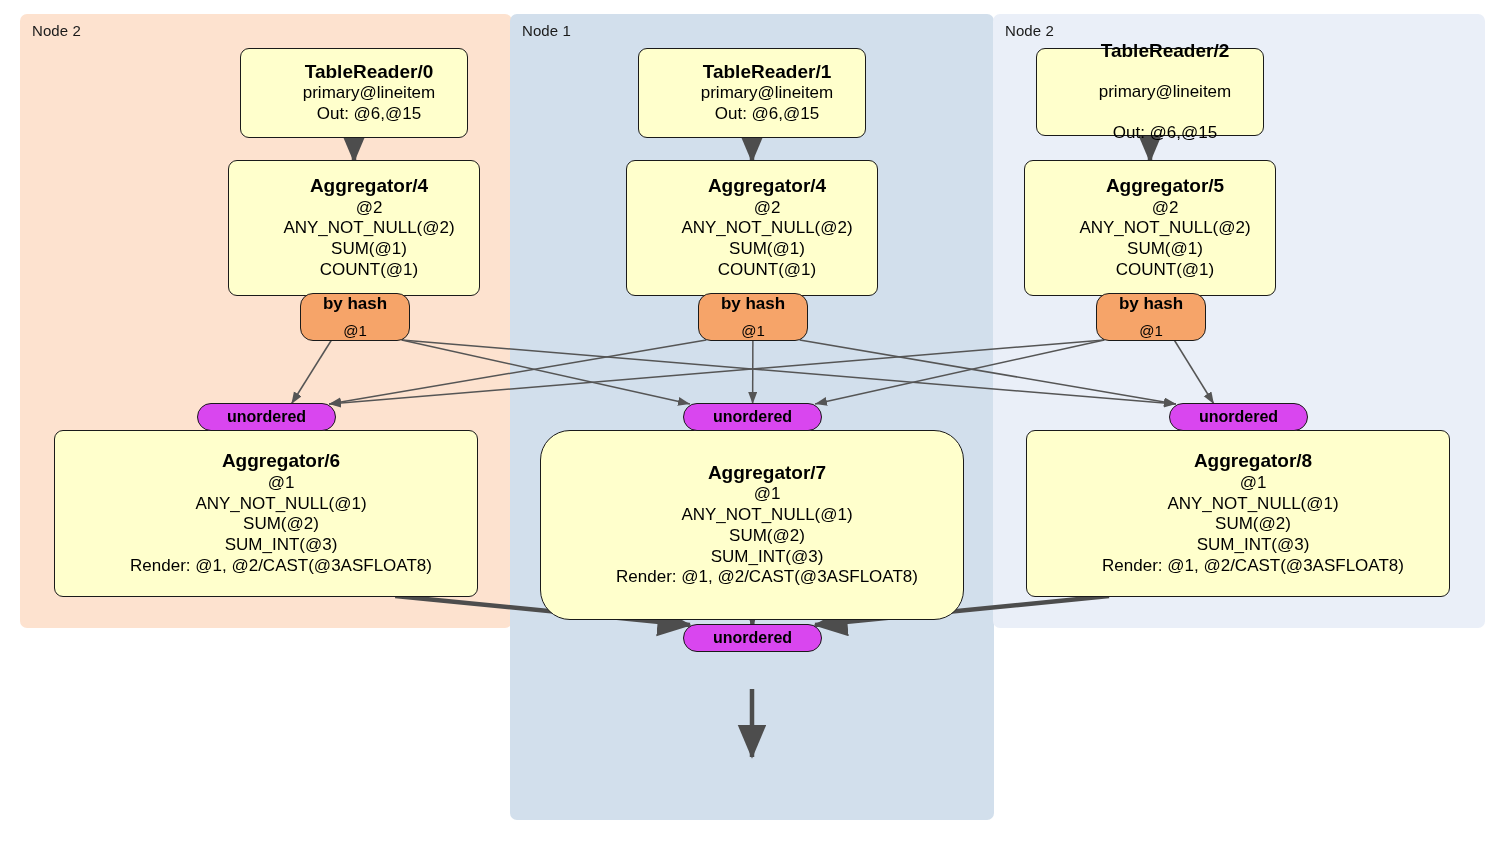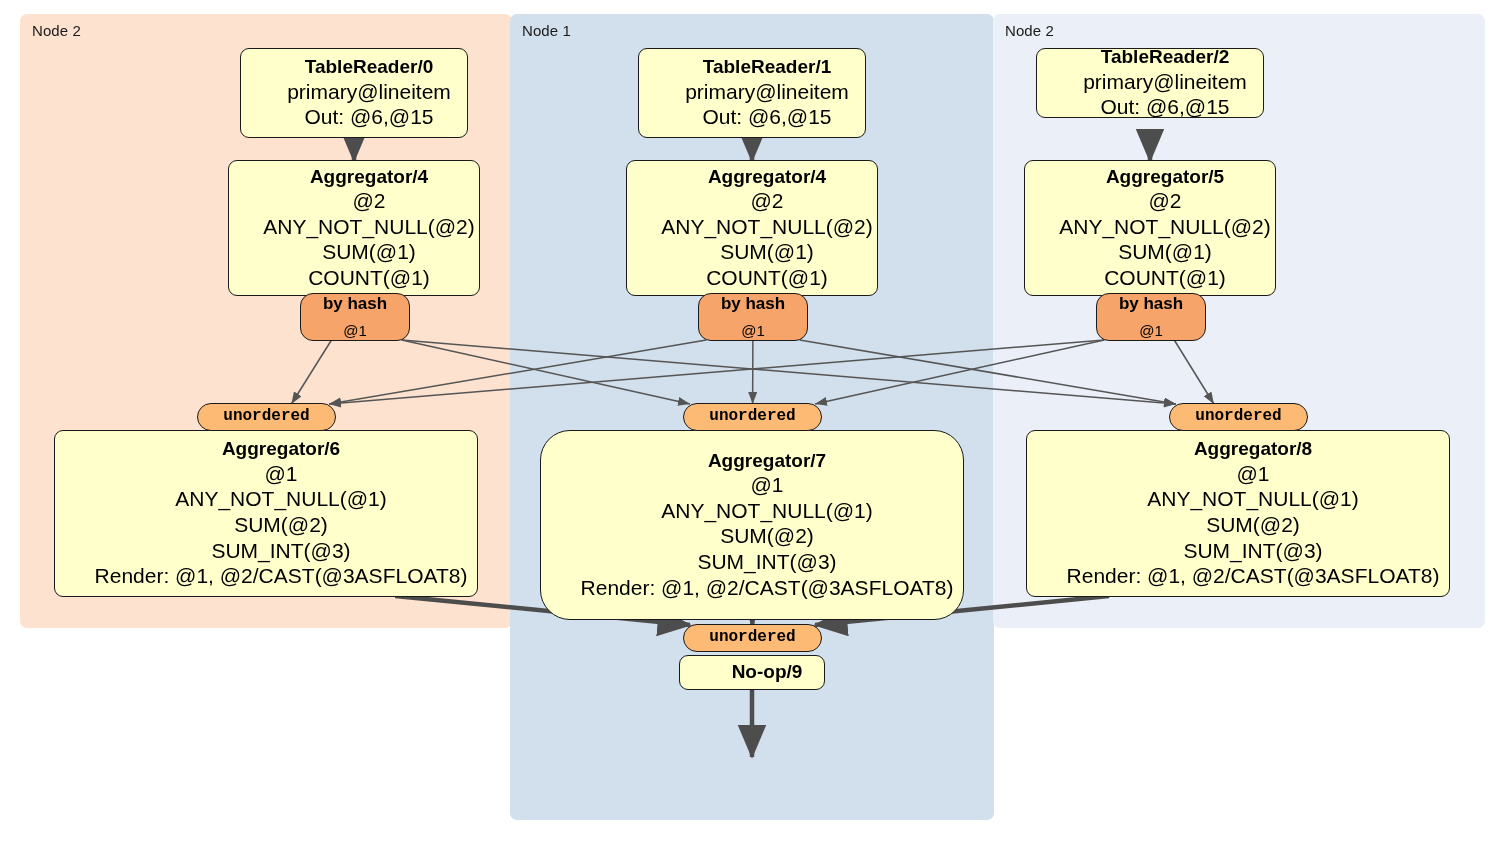--- a/index.html
+++ b/index.html
@@ -8,27 +8,27 @@
 
   .panel{position:absolute;border-radius:7px;}
   .panel-label{position:absolute;font-size:15px;color:#1a1a1a;letter-spacing:.1px;}
 
   svg.wires{position:absolute;left:0;top:0;width:1504px;height:842px;pointer-events:none;}
 
   .node{position:absolute;box-sizing:border-box;background:#ffffcc;border:1.6px solid #1a1a1a;
         border-radius:9px;text-align:center;color:#000;
         display:flex;flex-direction:column;justify-content:center;align-items:center;padding-left:30px;}
   .node .ttl{font-weight:bold;font-size:19px;line-height:1.18;}
-  .node .ln{font-size:21px;line-height:1.22;white-space:nowrap;}
+  .node .ln{font-size:17px;line-height:1.22;white-space:nowrap;}
 
   .pill{position:absolute;box-sizing:border-box;border:1.6px solid #1a1a1a;border-radius:14px;
         text-align:center;color:#000;display:flex;flex-direction:column;justify-content:center;align-items:center;}
   .pill.hash{background:#f8a濃;}
   .pill.hash{background:#f6a469;border-radius:13px;gap:9px;}
-  .pill.unord{background:#fdba74;border-radius:15px;font-family:Liberation Mono, monospace;}
+  .pill.unord{background:#d946ef;border-radius:15px;}
   .pill .p1{font-weight:bold;font-size:17px;line-height:1.1;}
   .pill .p2{font-size:15px;line-height:1.1;}
   .pill.unord .p1{font-size:16px;}
 </style>
 </head>
 <body>
 
 <div id="stage">
 
   <div class="panel" id="panel-node3" style="left: 20px; top: 14px; width: 492px; height: 614px; background: rgb(253, 226, 207);"></div>
@@ -73,21 +73,21 @@
     <div class="ln">primary@lineitem</div>
     <div class="ln">Out: @6,@15</div>
   </div>
 
   <div class="node" id="box-tr1" style="left: 638px; top: 48px; width: 228px; height: 90px;">
     <div class="ttl">TableReader/1</div>
     <div class="ln">primary@lineitem</div>
     <div class="ln">Out: @6,@15</div>
   </div>
 
-  <div class="node" id="box-tr2" style="left: 1036px; top: 48px; width: 228px; height: 70px;">
+  <div class="node" id="box-tr2" style="left: 1036px; top: 48px; width: 228px; height: 88px; gap: 20px;">
     <div class="ttl">TableReader/2</div>
     <div class="ln">primary@lineitem</div>
     <div class="ln">Out: @6,@15</div>
   </div>
 
   <div class="node" id="box-agg3" style="left: 228px; top: 160px; width: 252px; height: 136px;">
     <div class="ttl">Aggregator/4</div>
     <div class="ln">@2</div>
     <div class="ln">ANY_NOT_NULL(@2)</div>
     <div class="ln">SUM(@1)</div>
@@ -130,23 +130,20 @@
 
   <div class="node" id="box-agg8" style="left: 1026px; top: 430px; width: 424px; height: 167px;">
     <div class="ttl">Aggregator/8</div>
     <div class="ln">@1</div>
     <div class="ln">ANY_NOT_NULL(@1)</div>
     <div class="ln">SUM(@2)</div>
     <div class="ln">SUM_INT(@3)</div>
     <div class="ln">Render: @1, @2/CAST(@3ASFLOAT8)</div>
   </div>
 
-  <div class="node" id="box-noop9" style="left: 679px; top: 655px; width: 146px; height: 35px;">
-    <div class="ttl">No-op/9</div>
-  </div>
 
 
   <div class="pill hash" id="r-hash3" style="left: 300px; top: 293px; width: 110px; height: 48px;">
     <div class="p1">by hash</div>
     <div class="p2">@1</div>
   </div>
   <div class="pill hash" id="r-hash4" style="left: 698px; top: 293px; width: 110px; height: 48px;">
     <div class="p1">by hash</div>
     <div class="p2">@1</div>
   </div>

